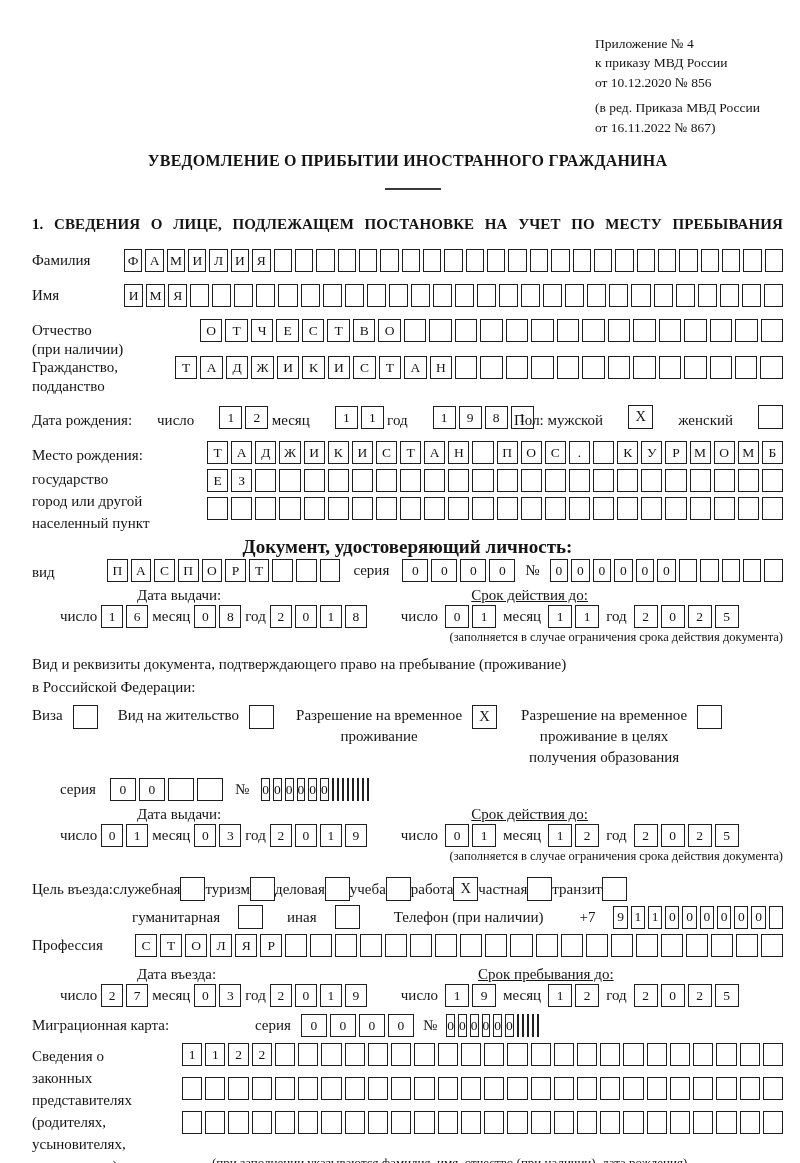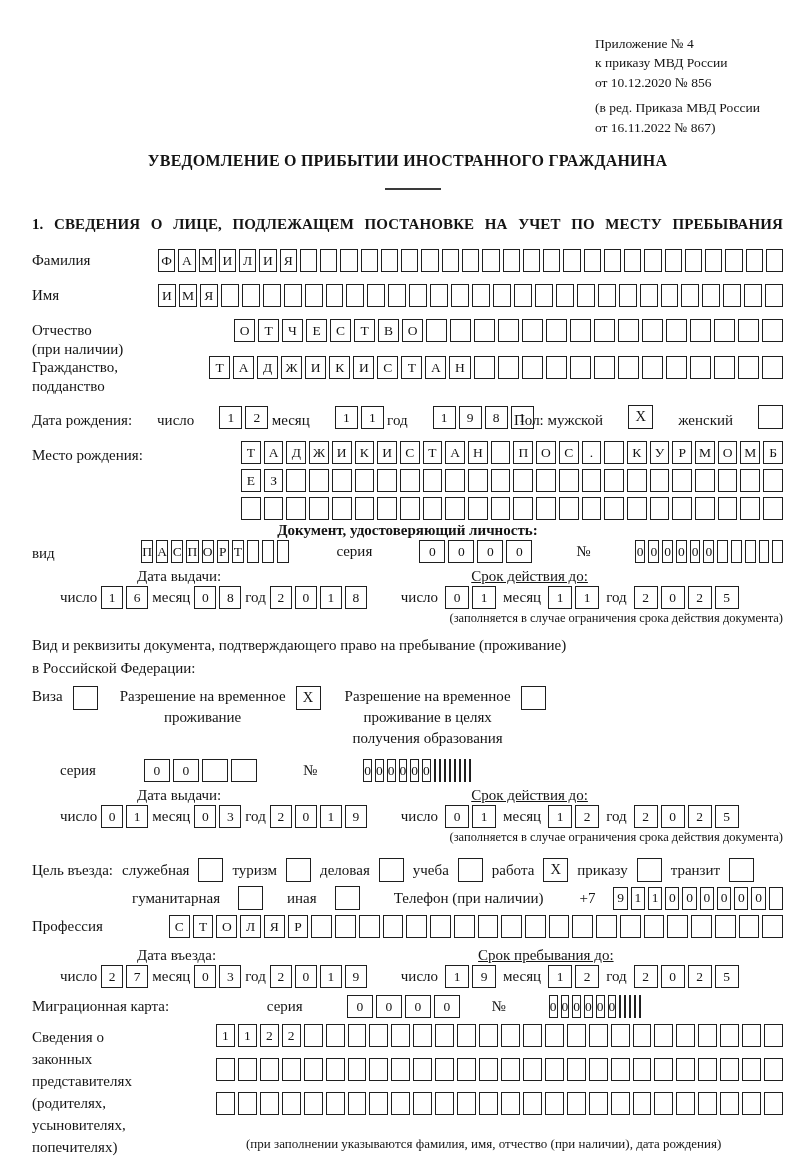--- a/index.html
+++ b/index.html
@@ -15,21 +15,21 @@
   .appendix { width: 188px; margin-left: auto; font-size: 13.5px; line-height: 1.44; }
   .appendix .gap { height: 6px; }
   .forma { text-align: right; font-weight: bold; margin: 16px 18px 0 0; letter-spacing: .5px; font-size: 15px; }
 
   .title { text-align: center; font-weight: bold; font-size: 16px; margin-top: 12px; line-height: 1.5; letter-spacing: .2px; }
   .blank { display: inline-block; width: 56px; border-bottom: 2px solid #3a3a3a; height: 13px; margin-left: 10px; }
 
   .sec { font-weight: bold; font-size: 15px; margin-top: 19px; text-align: justify; text-align-last: justify; letter-spacing: .1px; }
 
   
-  .frow { display: flex; align-items: flex-start; gap: 34px; }
+  .frow { display: flex; align-items: flex-start; }
   .lbl { flex: none; padding-top: 3px; }
   .rel { position: relative; }
   .sub { position: absolute; top: 22px; left: 0; white-space: nowrap; }
   .w92 { width: 92px; } .w168 { width: 168px; } .w143 { width: 143px; }
   .w175 { width: 175px; } .w150 { width: 150px; } .w75 { width: 75px; } .w103 { width: 103px; }
 
   .cells { display: flex; gap: 3px; min-width: 0; }
   .fill { flex: 1; }
   .fill .cell { flex: 1; }
   .cell {
@@ -49,42 +49,42 @@
 
   
   .inlinerow { display: flex; align-items: flex-end; gap: 25px; }
   .inlinerow .dlbl { flex: none; }
 
   
   .col { display: flex; flex-direction: column; }
   .gap5 { gap: 5px; } .gap11 { gap: 11px; }
   .lines { white-space: pre-line; line-height: 22px; padding-top: 2px; }
 
-  .center-b { text-align: center; font-weight: bold; margin-top: 2px; font-size: 15px; }
+  .center-b { text-align: center; font-weight: bold; margin-top: 2px; font-size: 19px; }
 
   
   .dtitles { display: flex; margin-top: 5px; }
   .dt1 { margin-left: 105px; }
   .dt2 { margin-left: 250px; text-decoration: underline; }
   .dpair { display: flex; align-items: center; margin-top: 1px; }
   .dgroup { display: flex; align-items: center; gap: 4px; margin-left: 28px; }
   .dgroup .cells { gap: 3px; } .dgroup .cell { width: 22px; }
   .dgroup2 { margin-left: 34px; gap: 7px; }
   .dgroup2 .cell { width: 24px; }
   .note { text-align: right; font-size: 12.5px; margin-top: 2px; }
 
   
   .stayline { line-height: 23px; margin-top: 8px; }
   .options { display: flex; align-items: flex-start; margin-top: 5px; }
   .opt { display: flex; align-items: flex-start; }
   .opt .lines { text-align: center; line-height: 21px; padding-top: 1px; }
   .opt .cbox { margin-left: 10px; margin-top: 1px; }
 
   
-  .purpose { display: flex; align-items: center; gap: 9px; margin-top: 13px; }
+  .purpose { display: flex; align-items: center; margin-top: 13px; }
   .purpose2 { display: flex; align-items: center; gap: 18px; margin-top: 4px; }
   .ml100 { margin-left: 100px; }
   .phonecells { flex: 1; } .phonecells .cell { flex: 1; }
 
   .bottomnote { font-size: 13px; margin-top: 10px; margin-left: 200px; }
 </style>
 </head>
 <body>
 
 <div class="page">
@@ -258,20 +258,23 @@
       </div>
     <span class="dlbl">Пол: мужской</span>
     <span class="cbox">X</span>
     <span class="dlbl">женский</span>
     <span class="cbox"></span>
   </div>
 
   <div class="frow mt5">
     <div class="lbl w175">
       <div style="line-height:22px;">Место рождения:</div>
+      <div class="lines">государство
+город или другой
+населенный пункт</div>
     </div>
     <div class="col gap5" style="flex:1;">
       <div class="cells fill">
           <span class="cell">Т</span>
           <span class="cell">А</span>
           <span class="cell">Д</span>
           <span class="cell">Ж</span>
           <span class="cell">И</span>
           <span class="cell">К</span>
           <span class="cell">И</span>
@@ -433,20 +436,24 @@
   <div class="note">(заполняется в случае ограничения срока действия документа)</div>
 
   <div class="stayline">Вид и реквизиты документа, подтверждающего право на пребывание (проживание)</div>
   <div class="stayline" style="margin-top:0;">в Российской Федерации:</div>
 
   <div class="options">
     <div class="opt">
       <div class="lines">Виза</div>
       <span class="cbox"></span>
     </div>
+    <div class="opt" style="margin-left:20px;">
+      <div class="lines">Вид на жительство</div>
+      <span class="cbox"></span>
+    </div>
     <div class="opt" style="margin-left:22px;">
       <div class="lines">Разрешение на временное
 проживание</div>
       <span class="cbox">X</span>
     </div>
     <div class="opt" style="margin-left:24px;">
       <div class="lines">Разрешение на временное
 проживание в целях
 получения образования</div>
       <span class="cbox"></span>
@@ -531,21 +538,21 @@
     <span>служебная</span>
     <span class="cbox"></span>
     <span>туризм</span>
     <span class="cbox"></span>
     <span>деловая</span>
     <span class="cbox"></span>
     <span>учеба</span>
     <span class="cbox"></span>
     <span>работа</span>
     <span class="cbox">X</span>
-    <span>приказу</span>
+    <span>частная</span>
     <span class="cbox"></span>
     <span>транзит</span>
     <span class="cbox"></span>
   </div>
   <div class="purpose2">
     <span class="ml100">гуманитарная</span>
     <span class="cbox"></span>
     <span style="margin-left:6px;">иная</span>
     <span class="cbox"></span>
     <span style="margin-left:16px;">Телефон (при наличии)</span>

